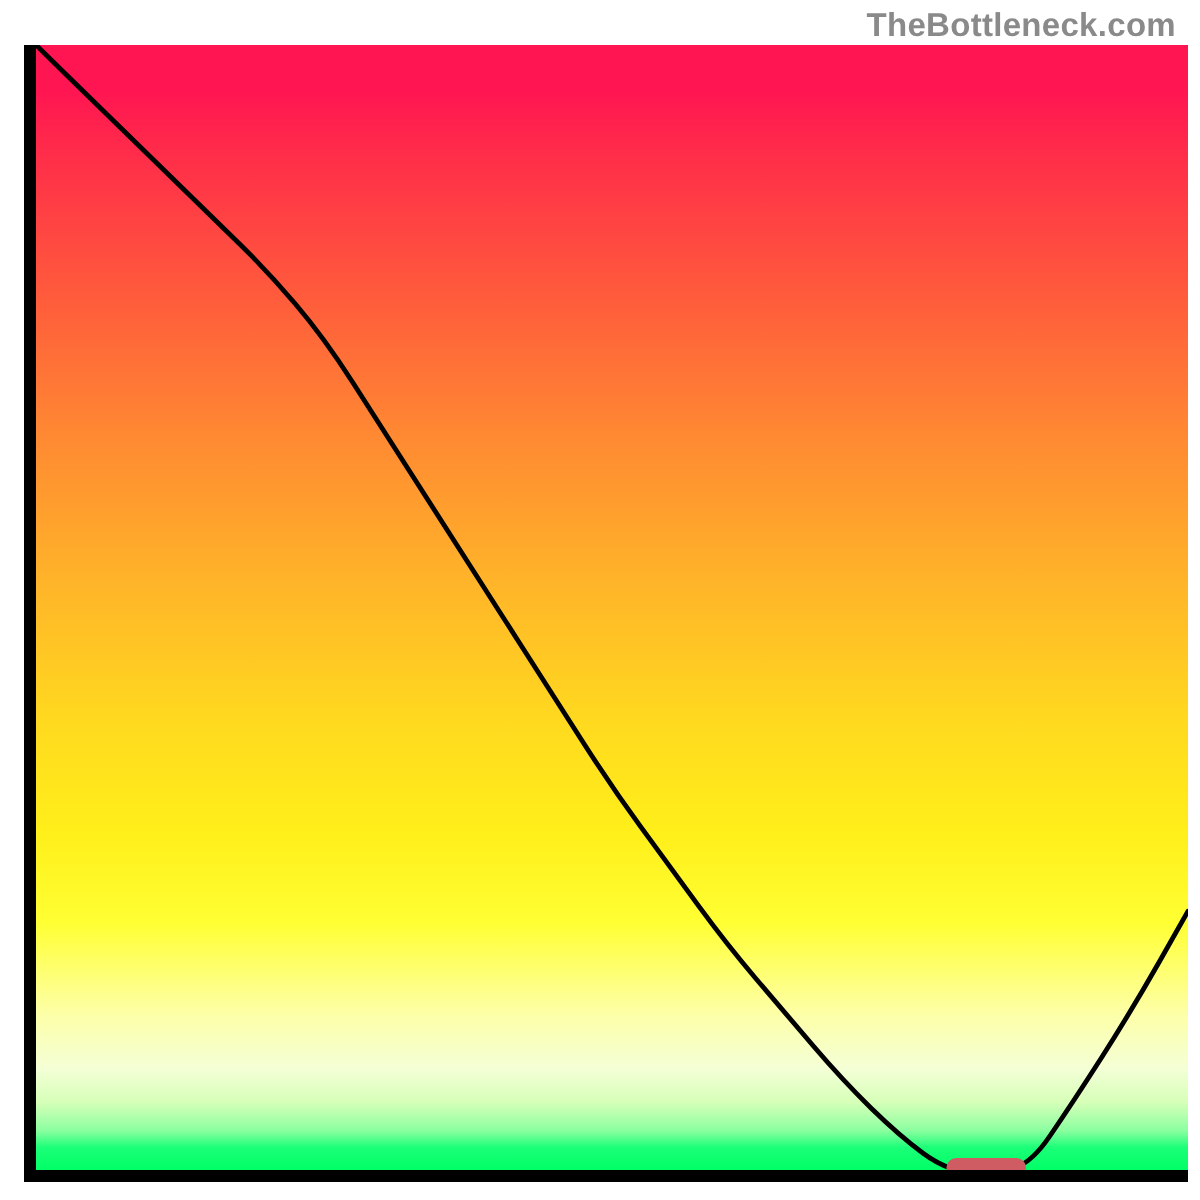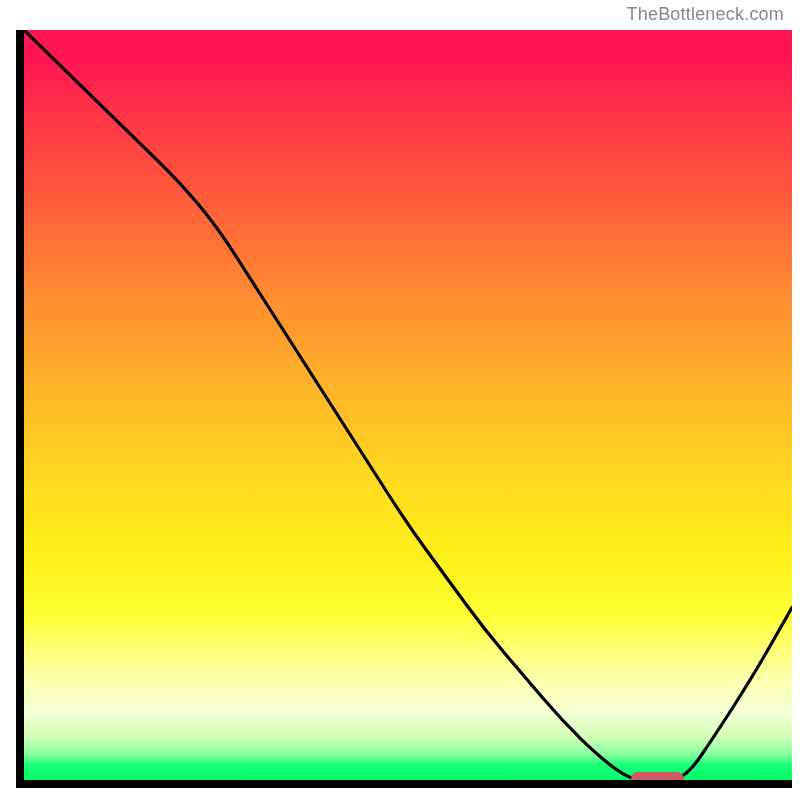--- a/index.html
+++ b/index.html
@@ -13,22 +13,22 @@
   }
   .container {
     position: relative;
     width: 800px;
     height: 800px;
   }
   .attribution {
     position: absolute;
     top: 4px;
     right: 16px;
-    font-size: 18px;
-    font-weight: 400;
+    font-size: 22px;
+    font-weight: 700;
     color: #8a8a8a;
     letter-spacing: 0.2px;
     user-select: none;
   }
   .axis-left {
     position: absolute;
     top: 30px;
     left: 16px;
     width: 8px;
     height: 756px;

